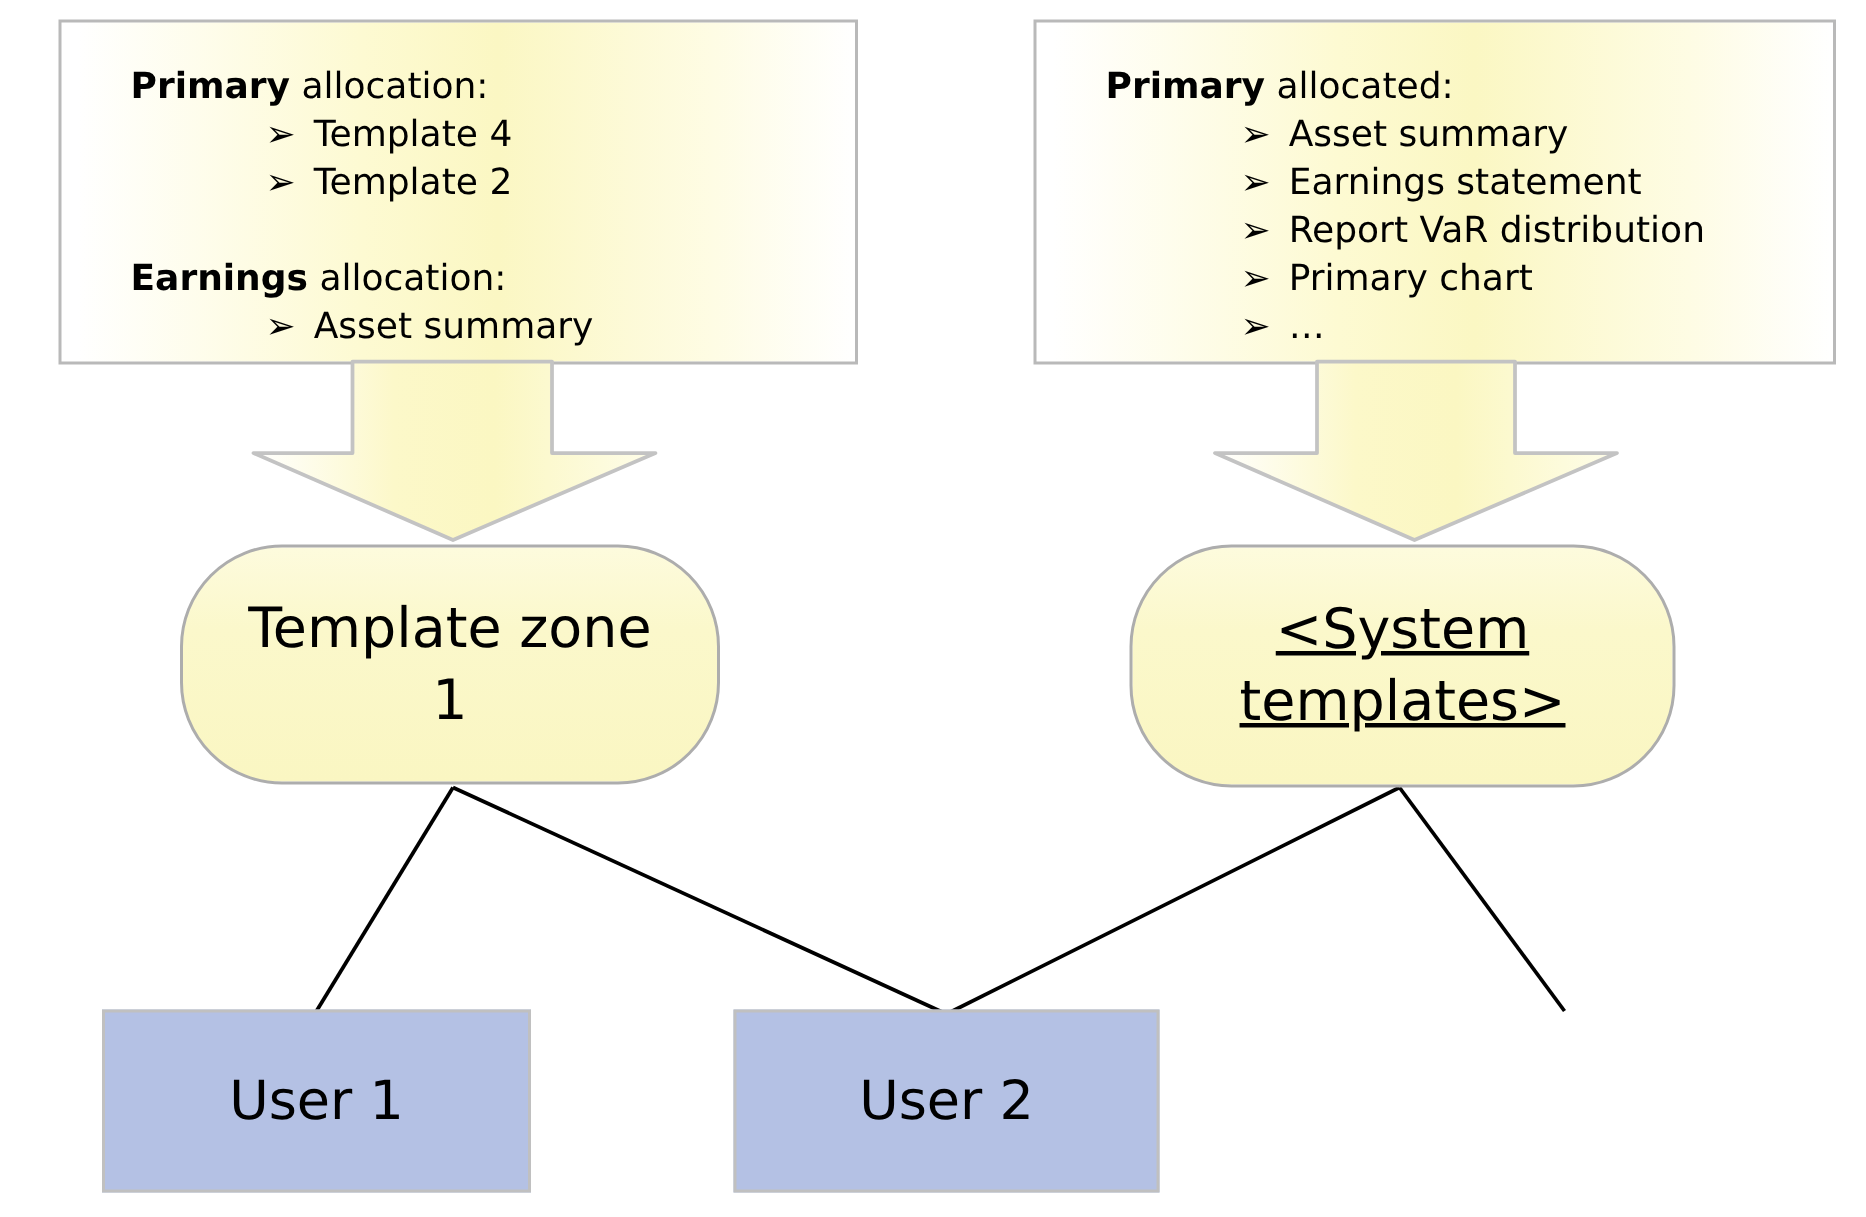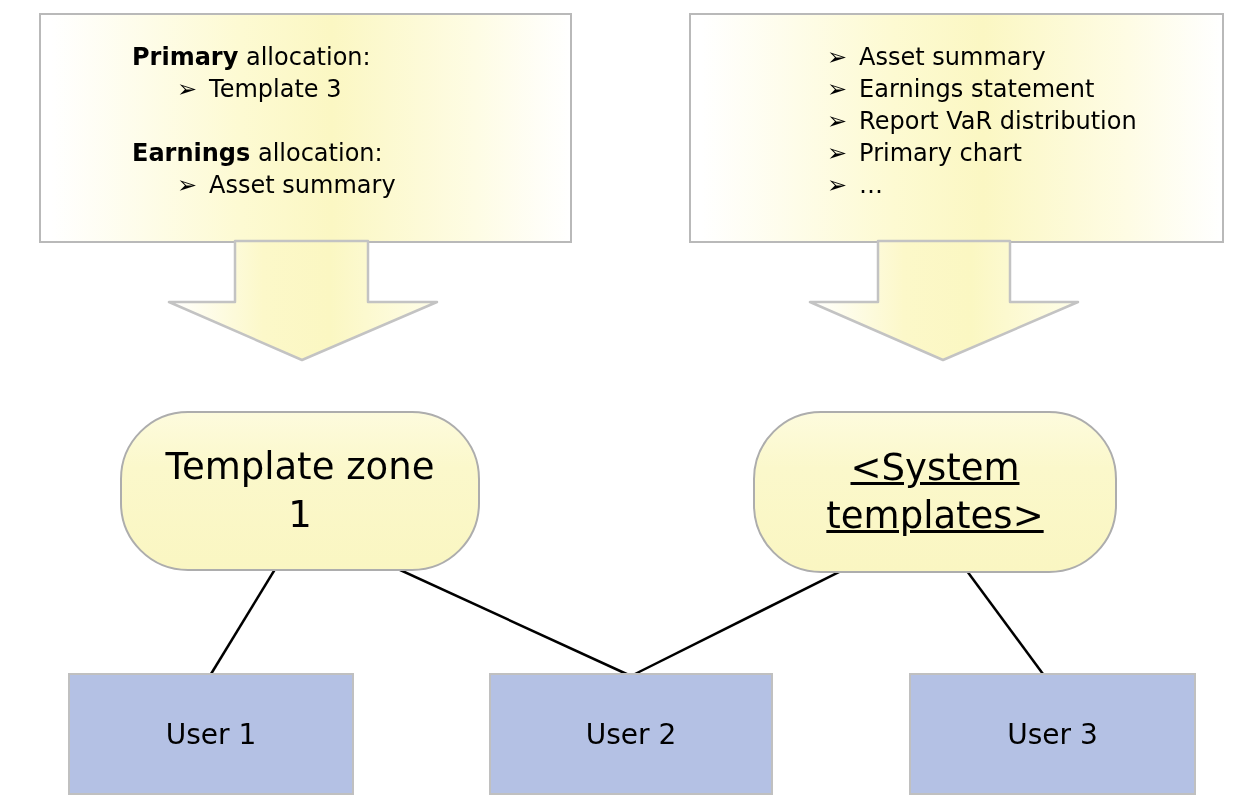--- a/index.html
+++ b/index.html
@@ -17,74 +17,75 @@
     border:2px solid #b9b9b9;
     background:linear-gradient(90deg,#ffffff 2%,#fdfad2 38%,#fbf7c3 55%,#fefce4 82%,#ffffff 100%);
     color:#000;
     font-size:24px;
     line-height:32px;
     padding:26px 10px 0 46px;
   }
   #callout-left{left:39px;top:13px;width:533px;height:230px;}
   #callout-right{left:689px;top:13px;width:535px;height:230px;}
   .callout .section + .section{margin-top:32px;}
-  .callout .heading b{font-weight:700;margin-left:45px;}
+  .callout .heading b{font-weight:700;}
   .callout .bullet-row{padding-left:90px;white-space:nowrap;}
   .callout .bullet-glyph{margin-right:12px;}
   
   .pill{
     position:absolute;
     box-sizing:border-box;
     border:2px solid #adadad;
     border-radius:68px;
     background:linear-gradient(180deg,#fdfbdd 0%,#fbf8cb 35%,#faf6c2 100%);
     display:flex;align-items:center;justify-content:center;
     text-align:center;
     font-size:37px;line-height:48px;color:#000;
     padding:0 26px;
-    margin-top:48px;
   }
   #shape-left{left:120px;top:363px;width:360px;height:160px;}
   #shape-right{left:753px;top:363px;width:364px;height:162px;text-decoration:underline;}
   
   .user-box{
     position:absolute;
     box-sizing:border-box;
     border:2px solid #c0c0c0;
     background:#b4c1e4;
     display:flex;align-items:center;justify-content:center;
-    font-size:28px;color:#000;
+    font-size:36px;color:#000;
   }
   #user-1{left:68px;top:673px;width:286px;height:122px;}
   #user-2{left:489px;top:673px;width:284px;height:122px;}
   #user-3{left:909px;top:673px;width:287px;height:122px;}
   
   #overlay{
     position:absolute;left:0;top:0;width:1244px;height:811px;
     pointer-events:none;
   }
 </style>
 </head>
 <body>
 
 <div id="canvas">
 
   <div class="callout" id="callout-left">
       <div class="section">
         <div class="heading"><b>Primary</b> allocation:</div>
-        <div class="bullet-row"><span class="bullet-glyph">➢</span><span>Template 3</span></div>
+        <div class="bullet-row"><span class="bullet-glyph">➢</span><span>Template 4</span></div>
+        <div class="bullet-row"><span class="bullet-glyph">➢</span><span>Template 2</span></div>
       </div>
       <div class="section">
         <div class="heading"><b>Earnings</b> allocation:</div>
         <div class="bullet-row"><span class="bullet-glyph">➢</span><span>Asset summary</span></div>
       </div>
     </div>
 
   <div class="callout" id="callout-right">
       <div class="section">
+        <div class="heading"><b>Primary</b> allocated:</div>
         <div class="bullet-row"><span class="bullet-glyph">➢</span><span>Asset summary</span></div>
         <div class="bullet-row"><span class="bullet-glyph">➢</span><span>Earnings statement</span></div>
         <div class="bullet-row"><span class="bullet-glyph">➢</span><span>Report VaR distribution</span></div>
         <div class="bullet-row"><span class="bullet-glyph">➢</span><span>Primary chart</span></div>
         <div class="bullet-row"><span class="bullet-glyph">➢</span><span>…</span></div>
       </div>
     </div>
 
   <svg id="overlay" viewBox="0 0 1244 811" xmlns="http://www.w3.org/2000/svg">
     <defs>
@@ -113,17 +114,14 @@
   <div class="pill" id="shape-right">
     <span>&lt;System templates&gt;</span>
   </div>
 
   <div class="user-box" id="user-1">
     <span>User 1</span>
   </div>
   <div class="user-box" id="user-2">
     <span>User 2</span>
   </div>
-  <div class="user-box" id="user-3">
-    <span>User 3</span>
-  </div>
 
 </div>
 
 </body></html>

